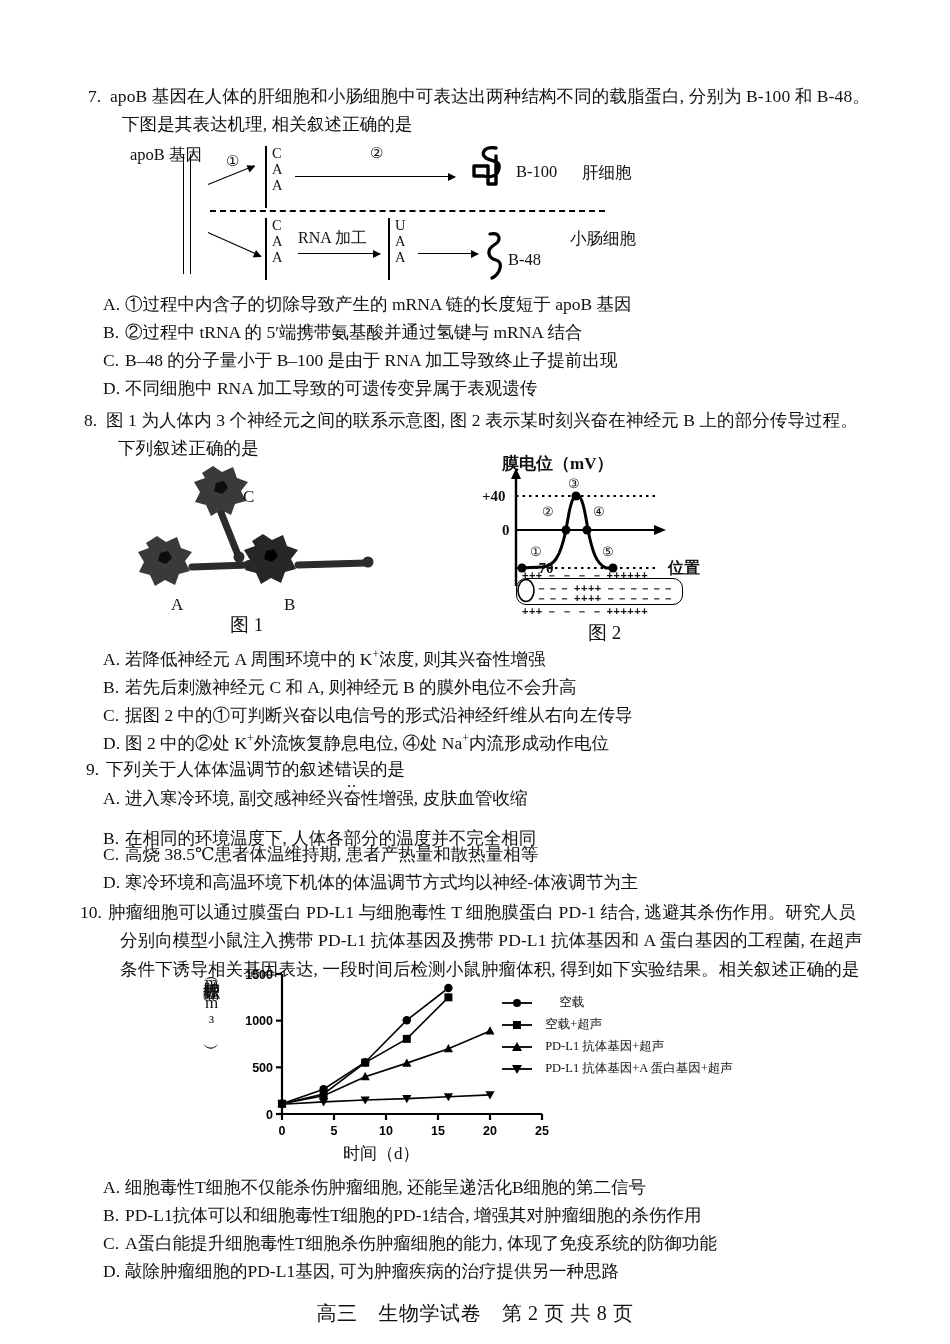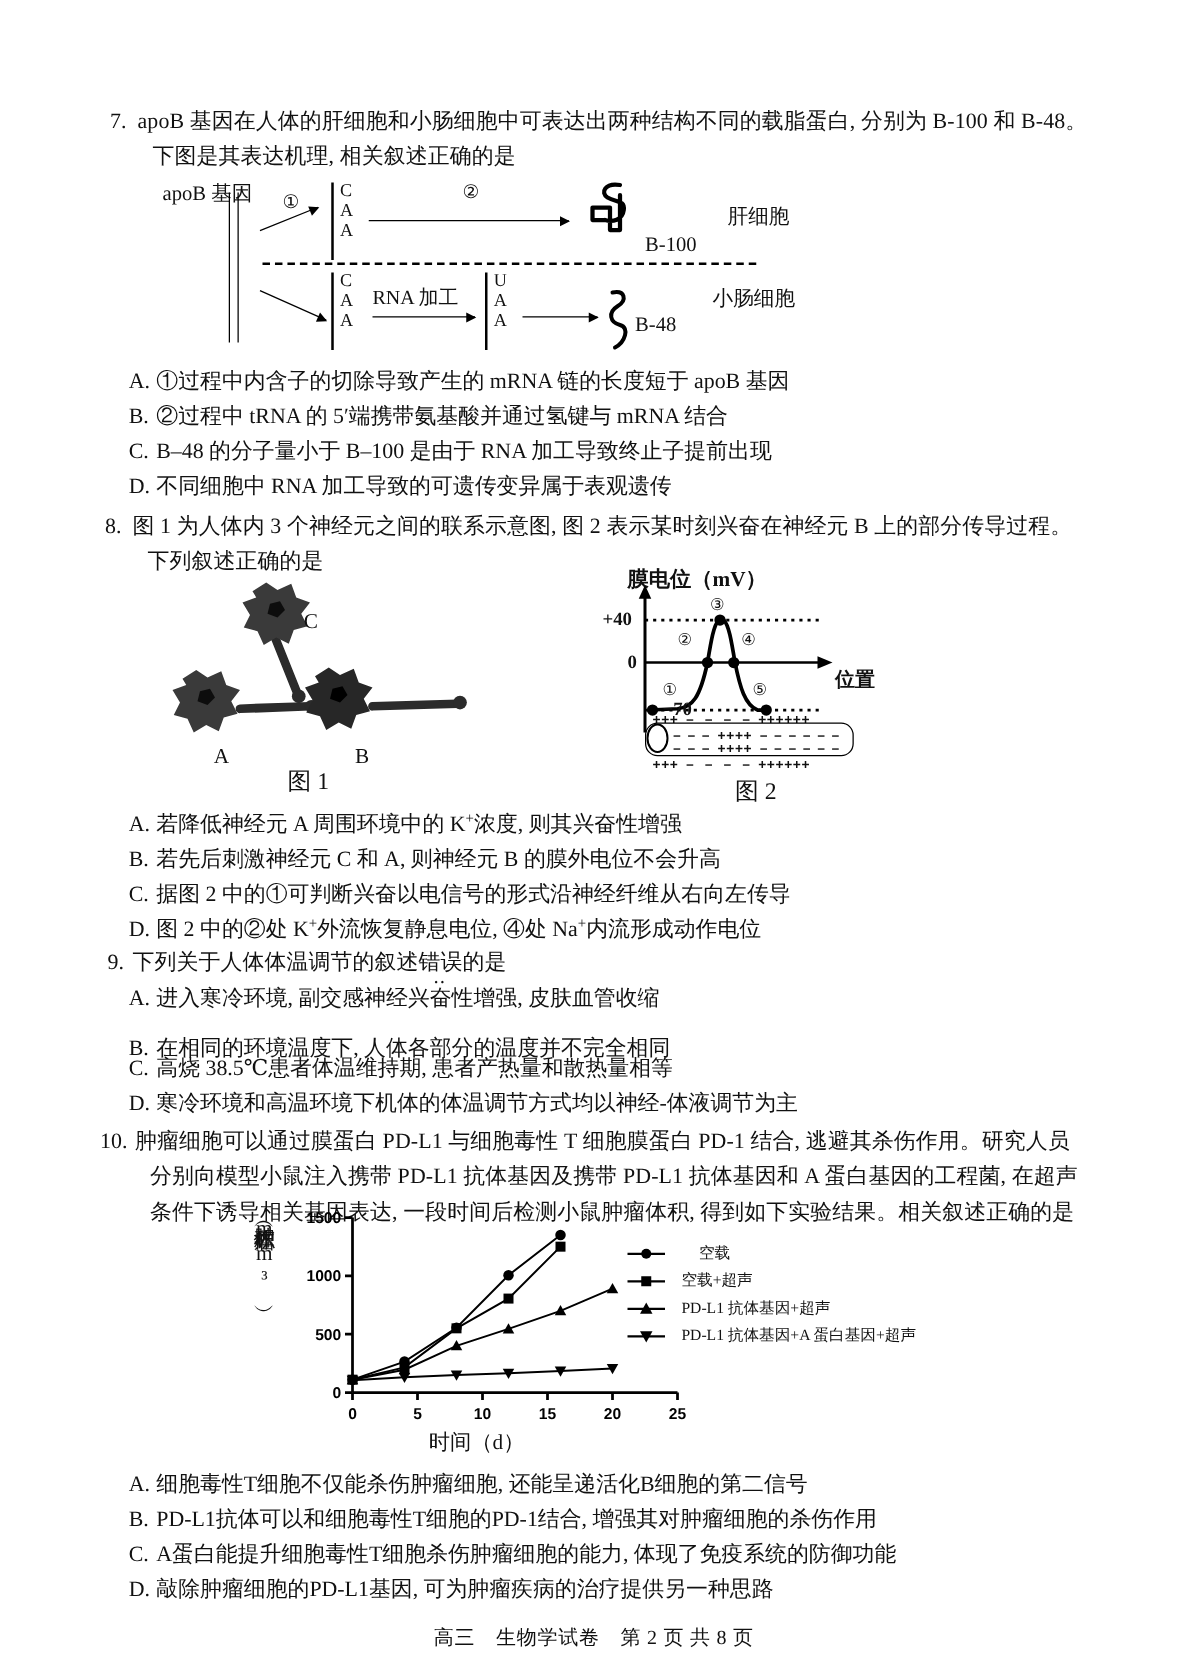--- a/index.html
+++ b/index.html
@@ -157,20 +157,21 @@
   .fig2-title {
     position: absolute;
     font-weight: bold;
     font-size: 17px;
     white-space: nowrap;
   }
   .pos-label {
     position: absolute;
     font-weight: bold;
     font-size: 16px;
+    margin-top: 24px;
   }
   .chargerow {
     position: absolute;
     font-size: 11px;
     font-weight: bold;
     letter-spacing: 0.5px;
     font-family: "Liberation Sans", sans-serif;
     white-space: nowrap;
   }
   .fiber {
@@ -207,21 +208,21 @@
     font-family: "Liberation Serif", serif;
   }
 
   
   #footer {
     position: absolute;
     left: 0;
     top: 1300px;
     width: 950px;
     text-align: center;
-    font-size: 16px;
+    font-size: 20px;
     letter-spacing: 0.6px;
   }
 </style>
 </head>
 <body>
 
 <div class="page">
 
   <div class="qnum" style="left:88px; top:82px;">7.</div>
   <div class="q" style="left:110px; top:82px; width:770px;">
@@ -244,21 +245,21 @@
       <div>A</div>
       <div>A</div>
     </div>
     <div class="circ-num" style="left:240px; top:4px;">②</div>
     <div class="arrow-line" style="left:165px; top:36px; width:160px;"></div>
 
     <svg style="position:absolute; left:336px; top:4px;" width="46" height="46" viewBox="0 0 46 46">
       <path d="M30 4 C18 2, 14 10, 20 14 C27 18, 34 16, 33 24 C32 32, 24 34, 18 32
                M18 32 L8 32 L8 22 L22 22 L22 40 L30 40 L30 12" fill="none" stroke="#000" stroke-width="3.4" stroke-linecap="round" stroke-linejoin="round"></path>
     </svg>
-    <div class="fig-label" style="left:386px; top:22px;margin-top:24px;">B-100</div>
+    <div class="fig-label" style="left:386px; top:22px;">B-100</div>
     <div class="fig-label" style="left:452px; top:22px;">肝细胞</div>
 
     <div class="dash-sep"></div>
 
     <div class="arrow-line" style="left:78px; top:92px; width:58px; transform:rotate(24deg); transform-origin:left center;"></div>
     <div class="rna-bar" style="left:135px; top:78px; height:62px;"></div>
     <div class="codon" style="left:142px; top:77px;">
       <div>C</div>
       <div>A</div>
       <div>A</div>

